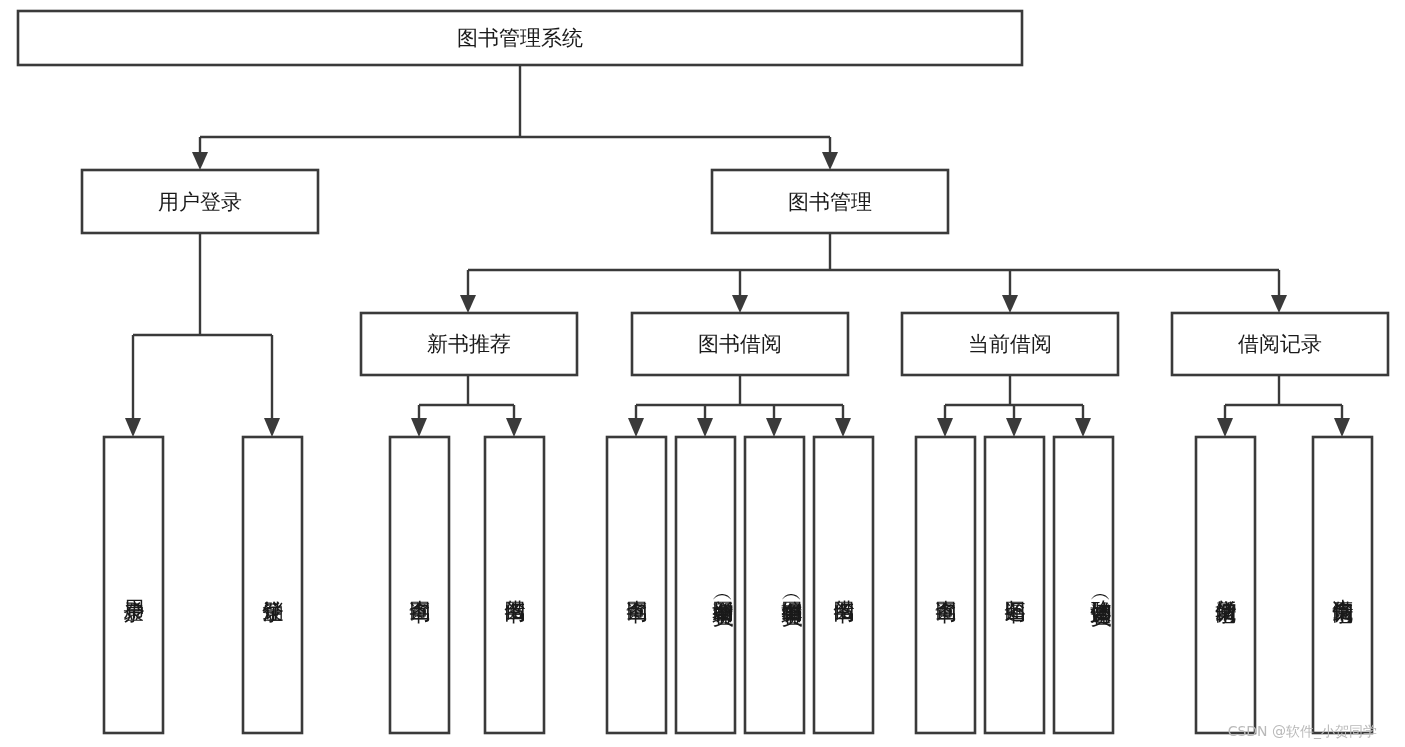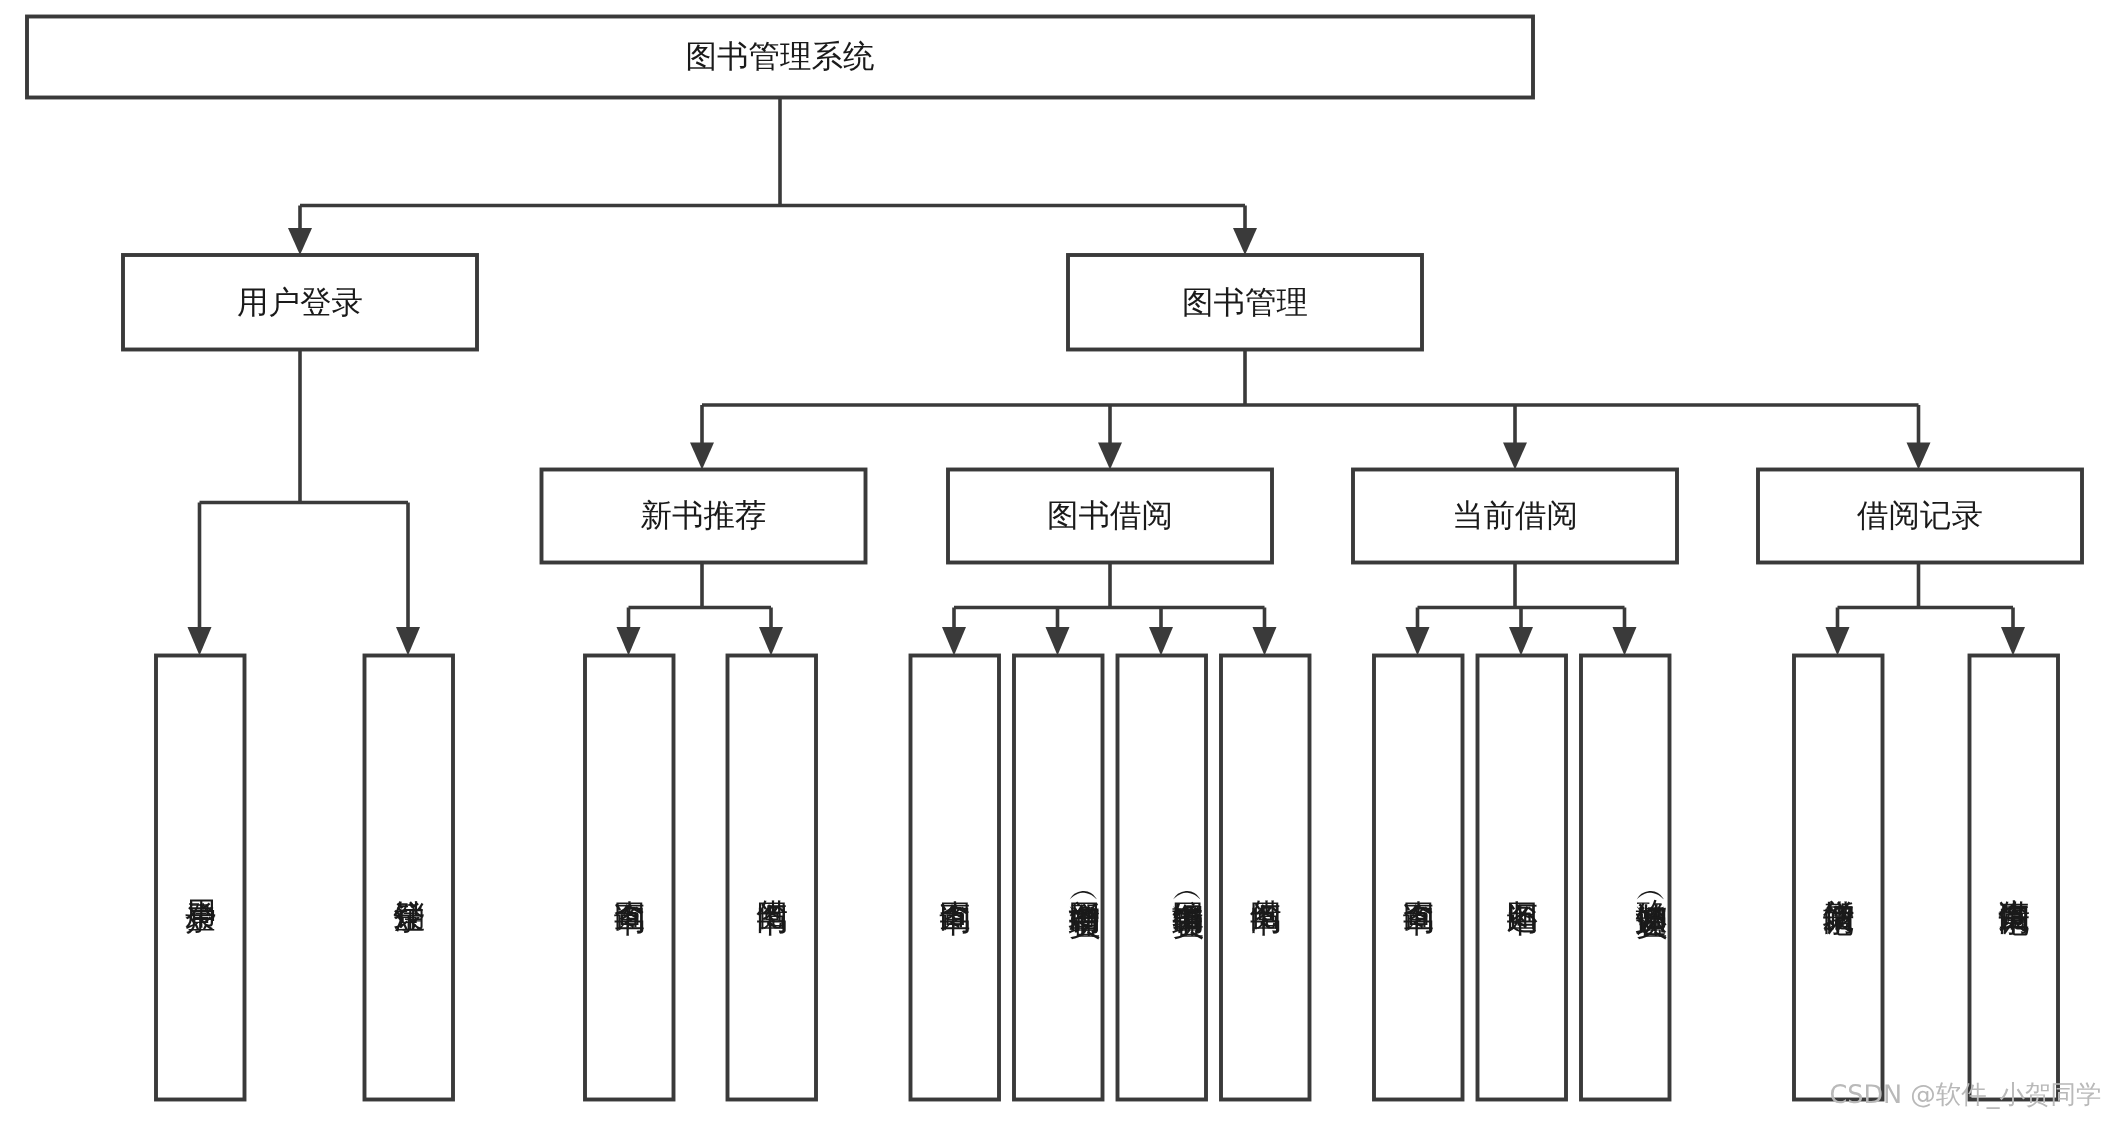--- a/index.html
+++ b/index.html
@@ -43,24 +43,24 @@
   }
   .node-label {
     fill: #1a1a1a;
     font-family: "DejaVu Sans", "Liberation Sans", sans-serif;
     font-size: 21px;
     text-anchor: middle;
     dominant-baseline: middle;
   }
   .watermark-text {
     position: absolute;
-    right: 4px;
+    right: 28px;
     bottom: 6px;
     font-family: "DejaVu Sans", "Liberation Sans", sans-serif;
-    font-size: 17px;
+    font-size: 14px;
     color: #b9b9b9;
     white-space: nowrap;
     user-select: none;
   }
 </style>
 </head>
 <body>
 
 <div id="diagram-root">
 

